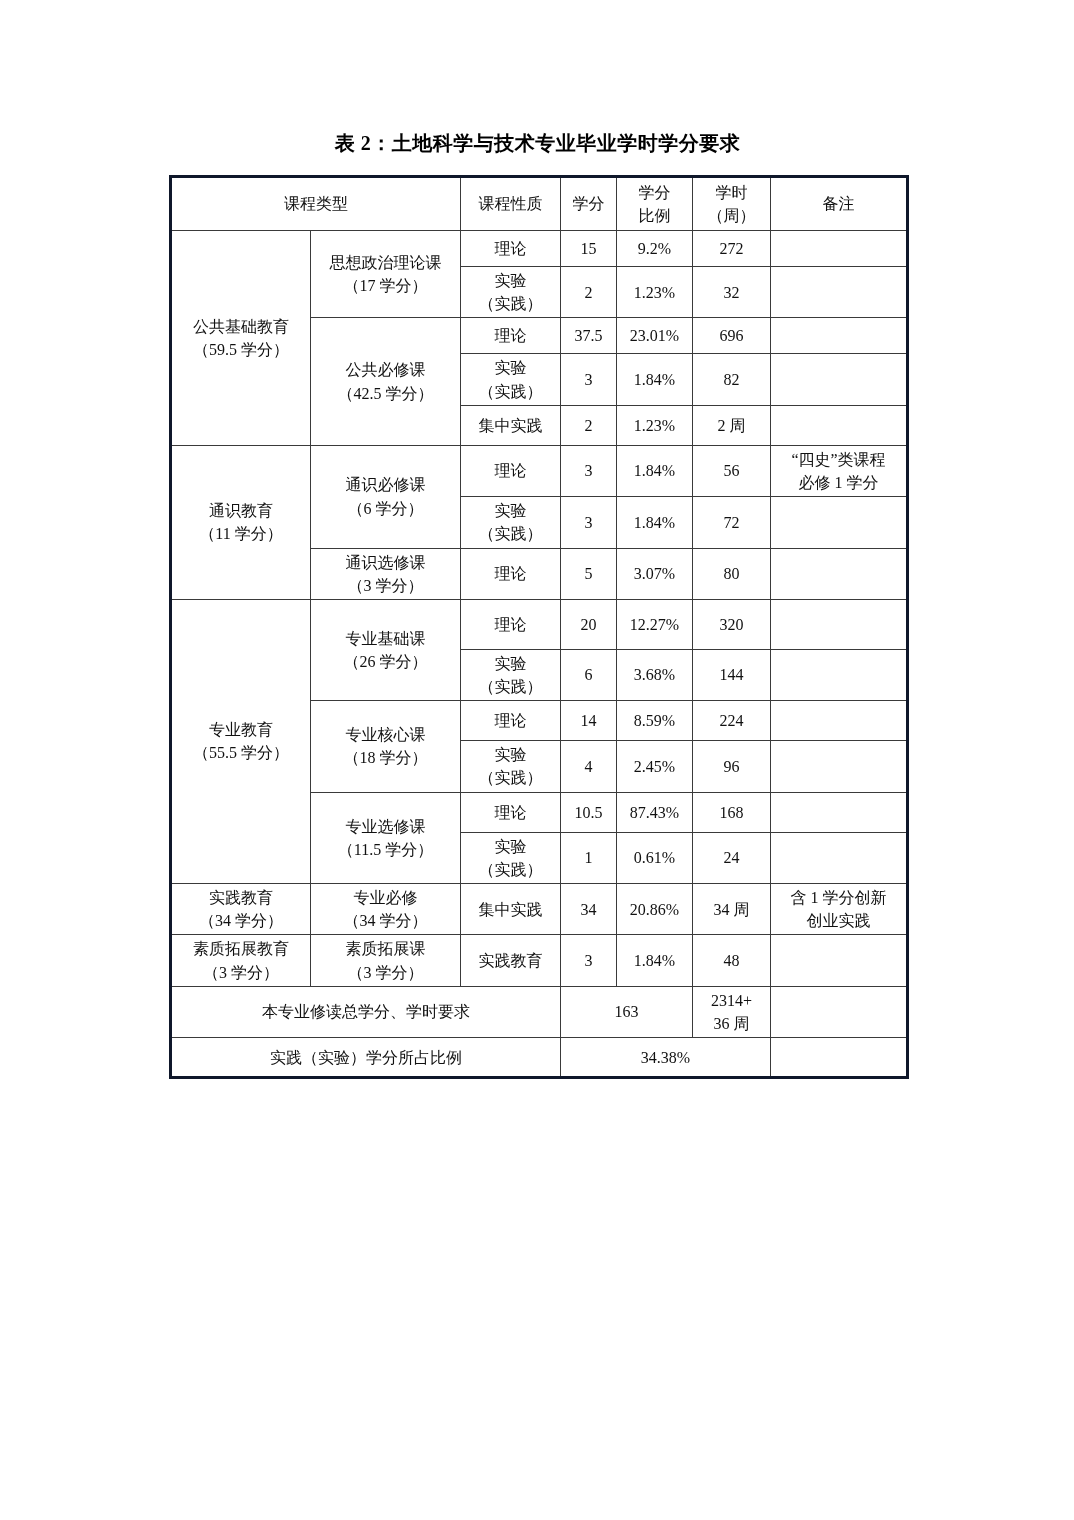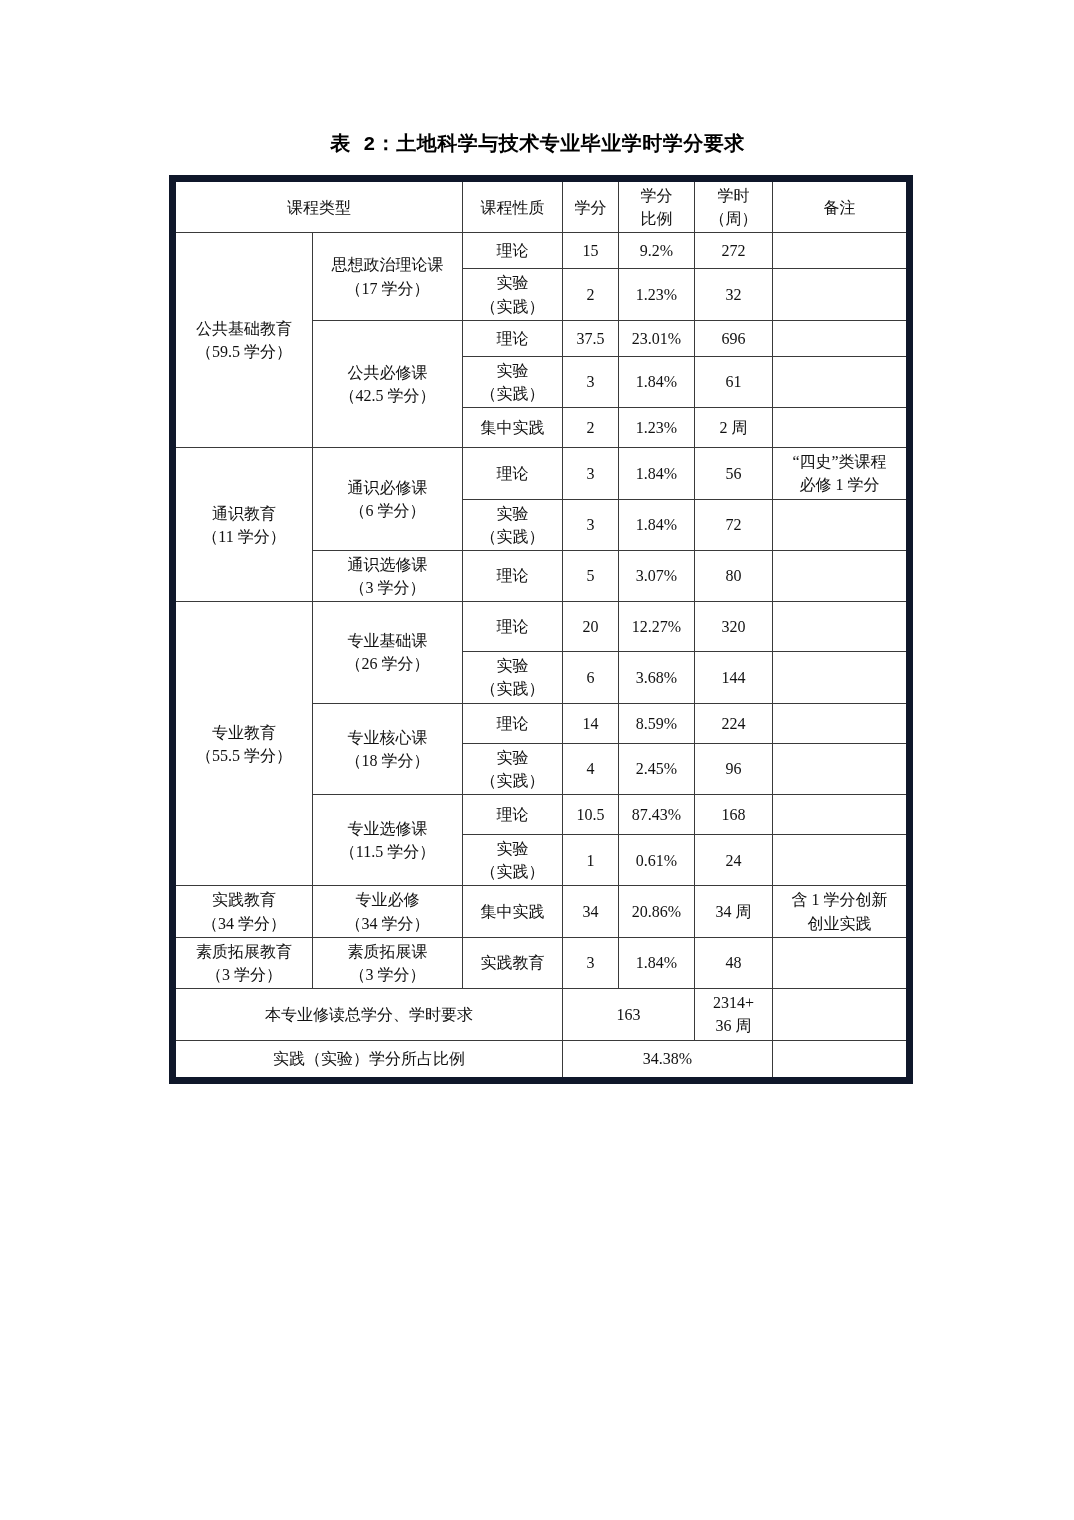--- a/index.html
+++ b/index.html
@@ -15,33 +15,33 @@
     color: #1a1a1a;
   }
   .doc {
     position: absolute;
     left: 169px;
     top: 130px;
     width: 737px;
   }
   .doc-title {
     text-align: center;
-    font-family: Liberation Mono, monospace;
+    font-family: Liberation Serif, serif;
     font-weight: bold;
     font-size: 20px;
     color: #000;
     letter-spacing: 0.5px;
     margin: 0 0 18px 0;
     white-space: pre-line;
   }
   table.credit-table {
     border-collapse: collapse;
     table-layout: fixed;
     width: 737px;
-    border: 7px solid #0f172a;
+    border: 3px solid #0f172a;
   }
   table.credit-table th,
   table.credit-table td {
     border: 1px solid #3a3a3a;
     text-align: center;
     vertical-align: middle;
     font-family: "Liberation Serif", "DejaVu Serif", serif;
     font-weight: normal;
     font-size: 16px;
     line-height: 1.45;
@@ -110,21 +110,21 @@
       <td>37.5</td>
       <td>23.01%</td>
       <td>696</td>
       <td></td>
     </tr>
     <tr class="rd">
       <td>实验
 （实践）</td>
       <td>3</td>
       <td>1.84%</td>
-      <td>61</td>
+      <td>82</td>
       <td></td>
     </tr>
     <tr class="rm">
       <td>集中实践</td>
       <td>2</td>
       <td>1.23%</td>
       <td>2 周</td>
       <td></td>
     </tr>
 

